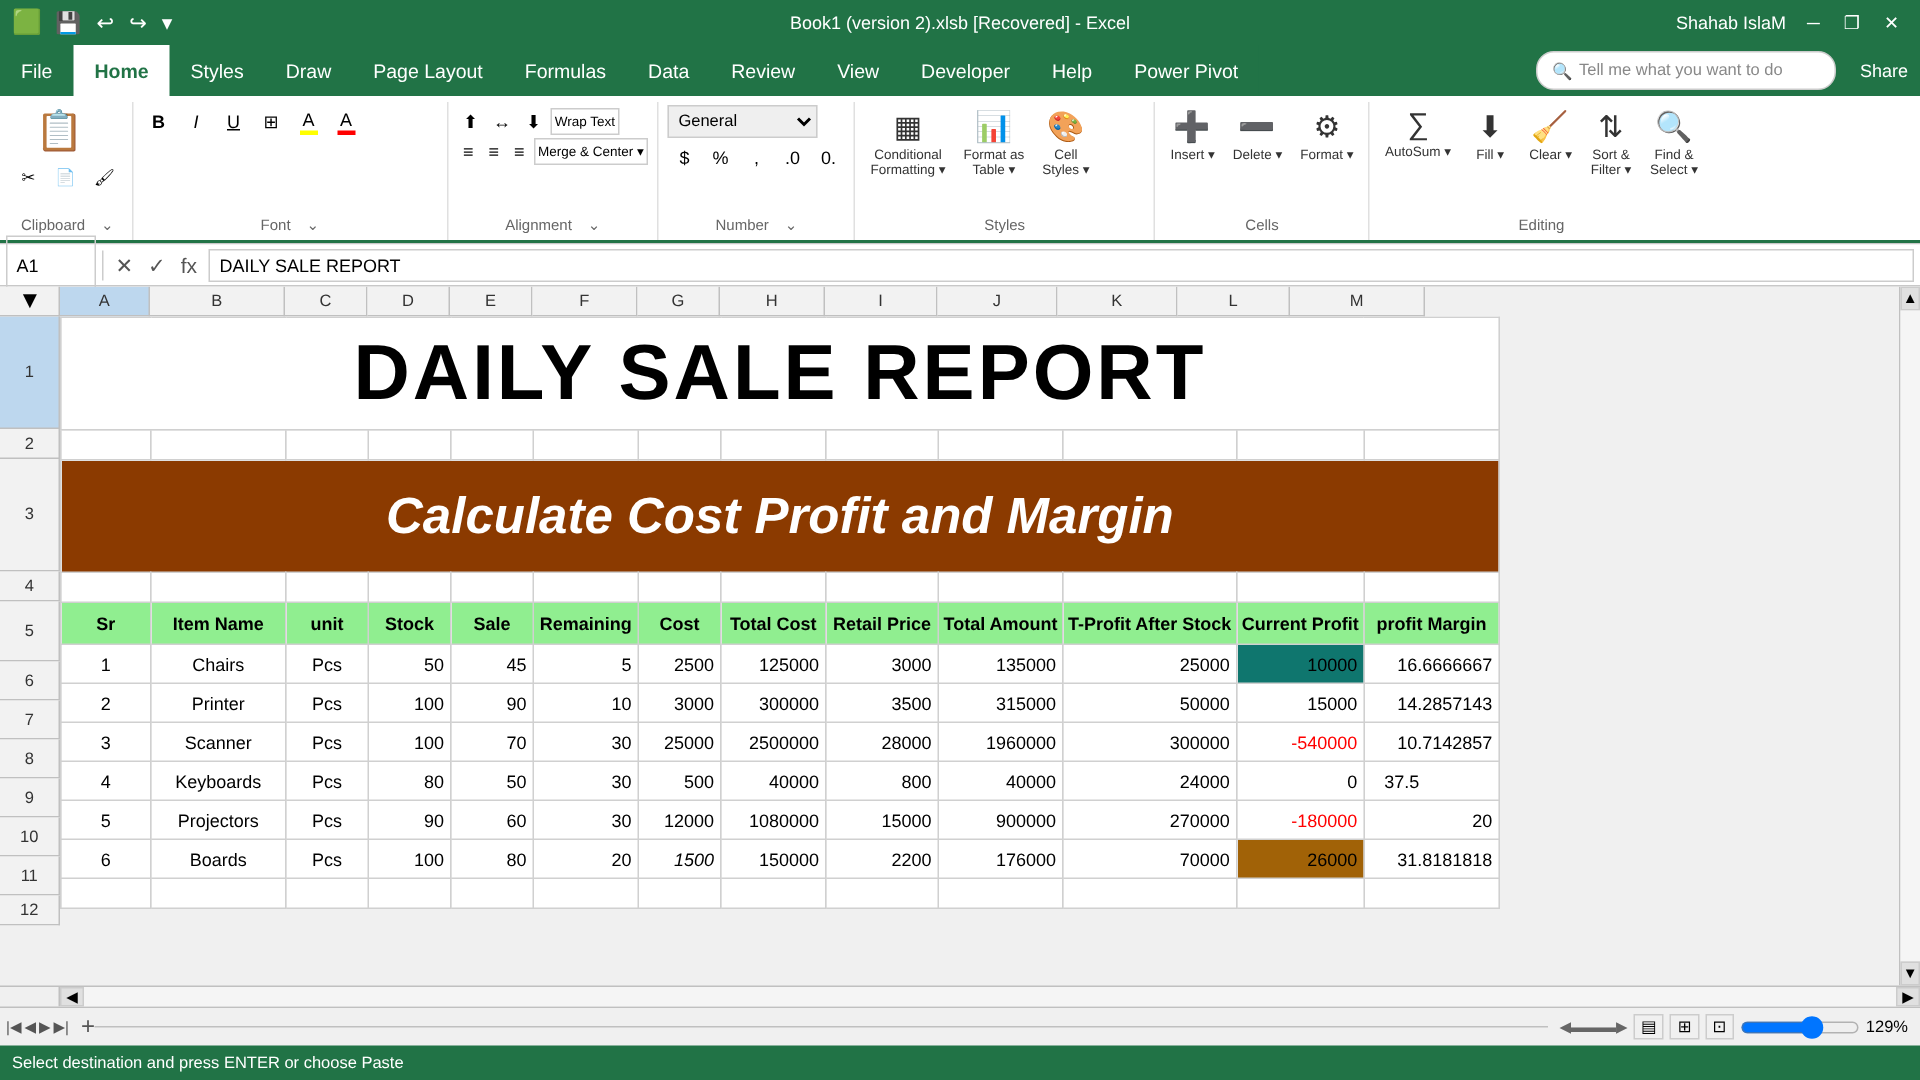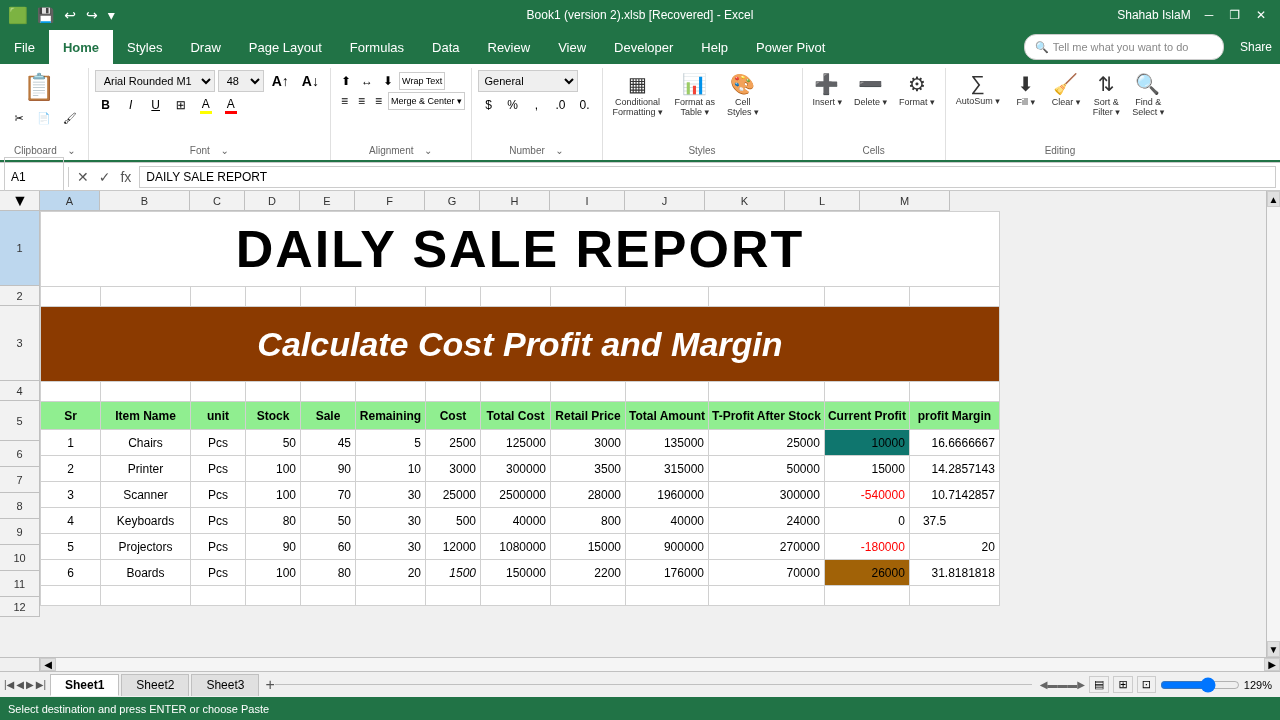--- a/index.html
+++ b/index.html
@@ -172,30 +172,20 @@
             <button class="font-btn" style="font-size:11px;">🖌</button>
           </div>
         </div>
       </div>
       <div class="ribbon-group-label">Clipboard   ⌄</div>
     </div>
 
     <div class="ribbon-group" style="min-width:210px;">
       <div class="ribbon-group-content">
         <div class="font-section">
-          <div class="font-row1">
-            <select class="font-select">
-              <option>Arial Rounded M1</option>
-            </select>
-            <select class="font-size-select">
-              <option>48</option>
-            </select>
-            <button class="font-btn" style="font-size:14px;font-weight:bold;">A↑</button>
-            <button class="font-btn" style="font-size:14px;font-weight:bold;">A↓</button>
-          </div>
           <div class="font-row2">
             <button class="font-btn bold">B</button>
             <button class="font-btn italic">I</button>
             <button class="font-btn underline">U</button>
             <button class="font-btn">⊞</button>
             <button class="font-btn">A<span style="display:block;width:12px;height:3px;background:yellow;"></span></button>
             <button class="font-btn">A<span style="display:block;width:12px;height:3px;background:red;"></span></button>
           </div>
         </div>
       </div>
@@ -542,25 +532,20 @@
   </div>
 </div>
 
 <div class="sheet-tabs-bar">
   <div style="display:flex;align-items:center;padding:0 4px;gap:2px;">
     <button class="sheet-nav-btn">|◀</button>
     <button class="sheet-nav-btn">◀</button>
     <button class="sheet-nav-btn">▶</button>
     <button class="sheet-nav-btn">▶|</button>
   </div>
-  <div class="sheet-tabs" id="sheet-tabs-container">
-      <div class="sheet-tab active">Sheet1</div>
-      <div class="sheet-tab">Sheet2</div>
-      <div class="sheet-tab">Sheet3</div>
-    </div>
   <button class="sheet-add-btn">+</button>
   <div style="flex:1;border-top:1px solid #c0c0c0;"></div>
   <div style="display:flex;align-items:center;gap:4px;padding:0 8px;">
     <span style="color:#666;font-size:10px;">◀▬▬▬▶</span>
     <button style="background:none;border:1px solid #ccc;font-size:11px;padding:1px 4px;cursor:pointer;">▤</button>
     <button style="background:none;border:1px solid #ccc;font-size:11px;padding:1px 4px;cursor:pointer;">⊞</button>
     <button style="background:none;border:1px solid #ccc;font-size:11px;padding:1px 4px;cursor:pointer;">⊡</button>
     <input type="range" min="10" max="200" value="129" style="width: 80px;">
     <span style="font-size:11px;">129%</span>
   </div>

